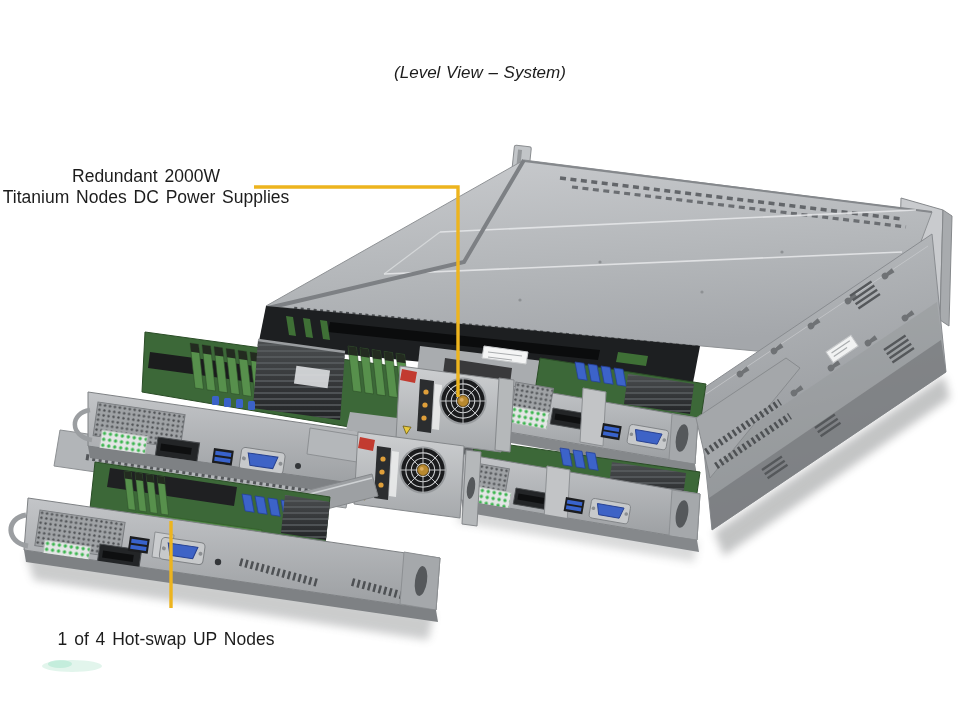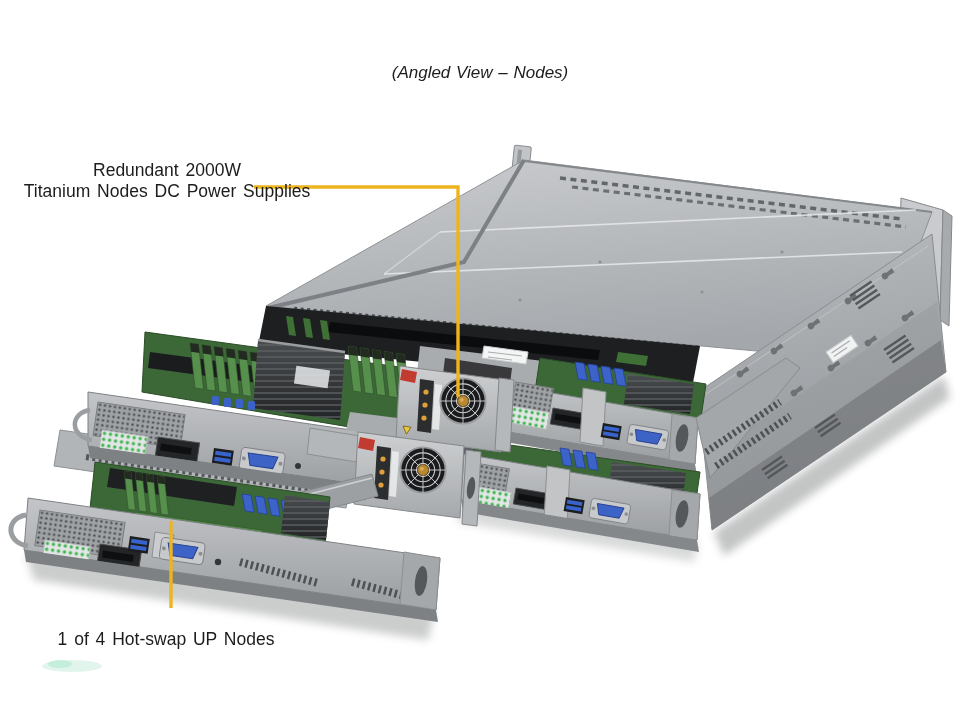--- a/index.html
+++ b/index.html
@@ -2,21 +2,21 @@
 <html><head>
 <meta charset="utf-8">
 <style>
   html,body{margin:0;padding:0;background:#ffffff;}
   .stage{position:relative;width:960px;height:720px;background:#ffffff;overflow:hidden;
          font-family:"Liberation Sans", sans-serif;}
   .stage svg{position:absolute;left:0;top:0;}
   .caption{position:absolute;color:#1c1c1c;font-size:17.5px;line-height:21px;
            text-align:center;word-spacing:2px;white-space:nowrap;}
   #title-caption{left:0;right:0;top:62px;font-style:italic;font-size:17px;word-spacing:1px;}
-  #psu-caption{left:0;top:160px;width:292px;white-space:normal;padding-left:21px;}
+  #psu-caption{left:0;top:166px;width:292px;white-space:normal;}
   #node-caption{left:54px;top:629px;width:224px;}
 </style>
 </head>
 <body>
 
 <div class="stage">
 
 <svg width="960" height="720" viewBox="0 0 960 720">
   <defs>
     <linearGradient id="gLid" x1="0" y1="0" x2="0.25" y2="1">
@@ -411,21 +411,21 @@
 
   <g>
     <ellipse cx="72" cy="666" rx="30" ry="6" fill="#cfeee0" opacity="0.6"></ellipse>
     <ellipse cx="60" cy="664" rx="12" ry="4" fill="#a5e6cc" opacity="0.5"></ellipse>
   </g>
 
   <polyline points="254,187 458,187 458,397" fill="none" stroke="#EDB41E" stroke-width="3.4"></polyline>
   <line x1="171" y1="521" x2="171" y2="608" stroke="#EDB41E" stroke-width="3.4"></line>
 </svg>
 
-<div id="title-caption" class="caption">(Angled View – Nodes)</div>
+<div id="title-caption" class="caption">(Level View – System)</div>
 
 <div id="psu-caption" class="caption">
   <div>Redundant 2000W</div>
   <div>Titanium Nodes DC Power Supplies</div>
 </div>
 
 <div id="node-caption" class="caption">1 of 4 Hot-swap UP Nodes</div>
 
 </div>
 

